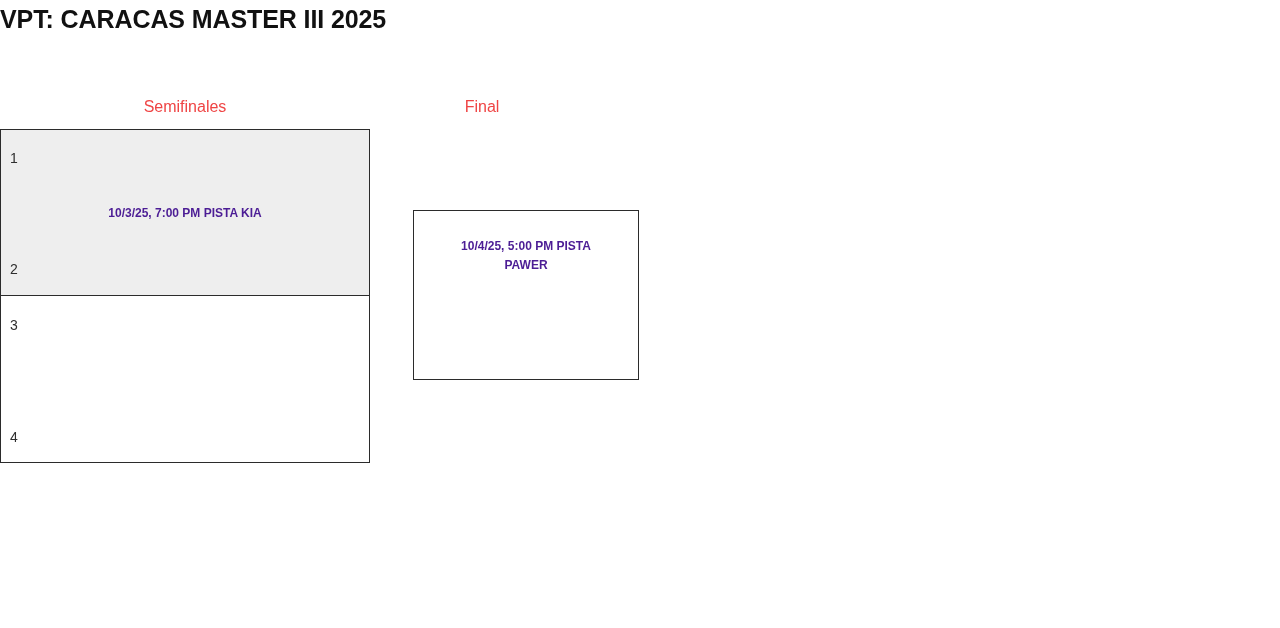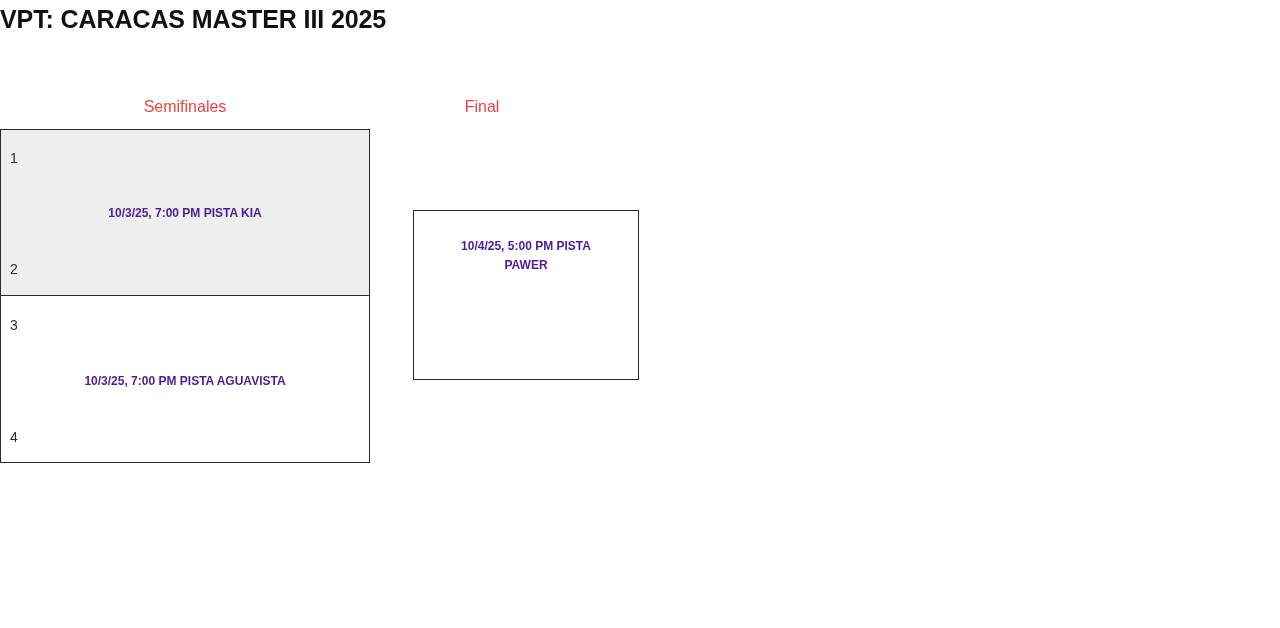--- a/index.html
+++ b/index.html
@@ -150,20 +150,19 @@
 
   <div class="match match-gray match-semi-1">
     <span class="seed seed-top">1</span>
     <span class="seed seed-bot">2</span>
     <div class="match-info">10/3/25, 7:00 PM PISTA KIA</div>
   </div>
 
   <div class="match match-white match-semi-2">
     <span class="seed seed-top">3</span>
     <span class="seed seed-bot">4</span>
-    <div class="match-info">10/3/25, 7:00 PM PISTA AGUAVISTA</div>
   </div>
 
   <div class="match match-white match-final">
     <div class="match-info">10/4/25, 5:00 PM PISTA PAWER</div>
   </div>
 
 </div>
 
 </body></html>

